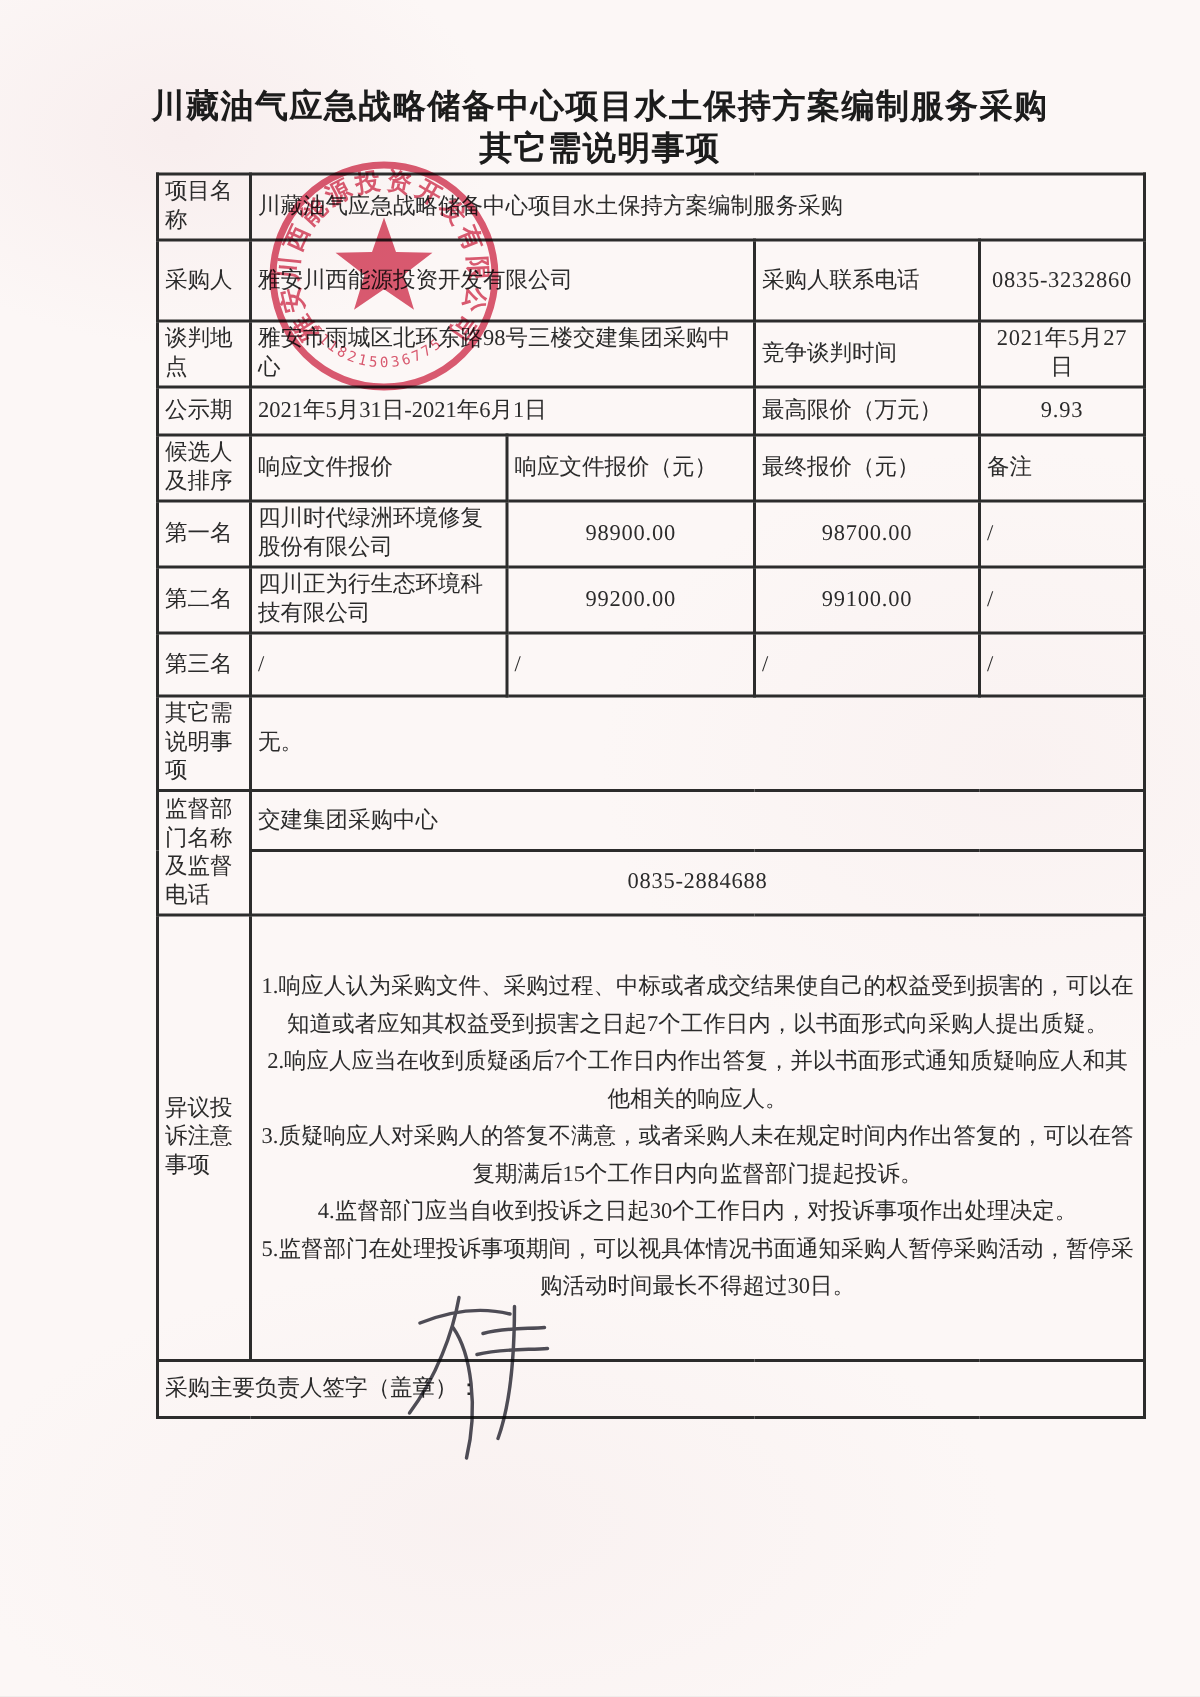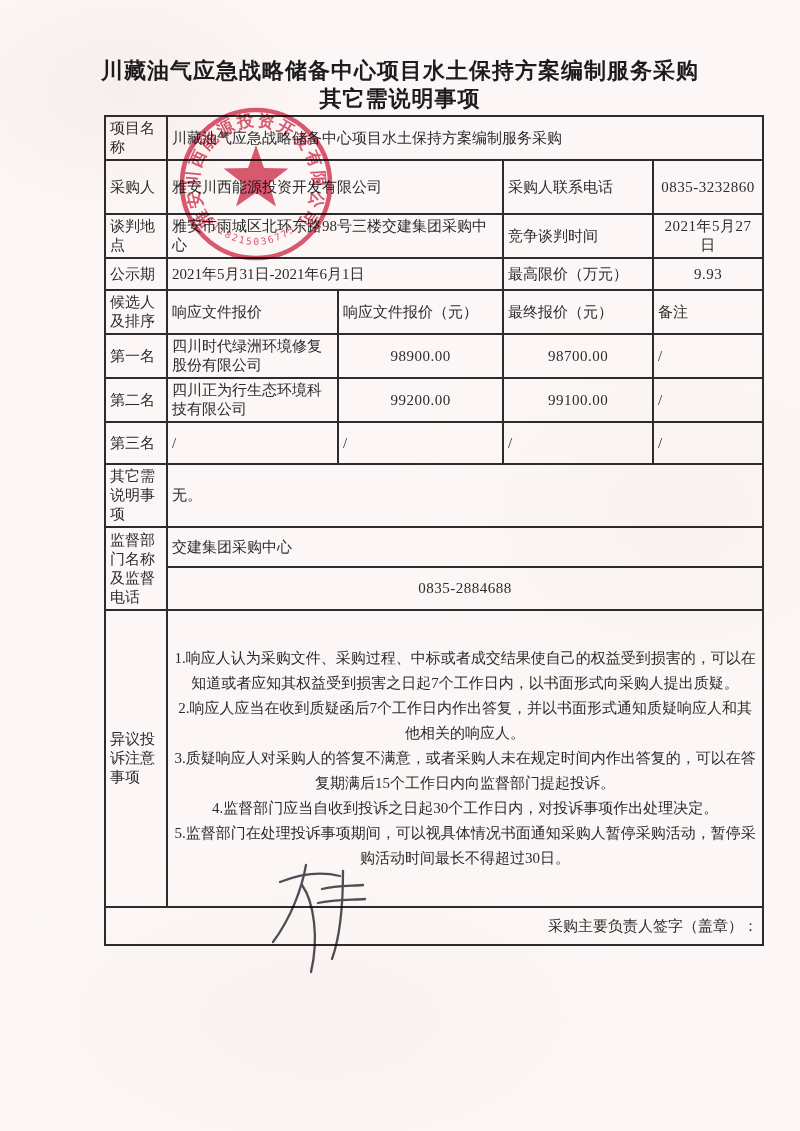--- a/index.html
+++ b/index.html
@@ -33,21 +33,21 @@
     vertical-align:middle;
     word-break:break-all;
     color:#2b2b2b;
   }
   td.lab { padding:2px 1px 2px 2px; text-align:left; }
   td.c { text-align:left; }
   td.l { text-align:left; padding-left:6px; }
   td.num { text-align:center; font-family:"Liberation Serif", serif; letter-spacing:.5px; }
   td.tall-text { vertical-align:middle; padding:6px 2px 6px 6px; }
   .obj-item { line-height:25px;text-align:center; }
-  .sig-row td { padding-left:6px;text-align:right; }
+  .sig-row td { padding-left:6px; }
   
   .stamp { position:absolute; left:177px; top:105px; width:158px; height:158px;
            mix-blend-mode:multiply; opacity:.88; pointer-events:none; }
   
   .signature { position:absolute; left:262px; top:858px; width:112px; height:124px;
                mix-blend-mode:multiply; pointer-events:none; }
 </style>
 </head>
 <body>
 

